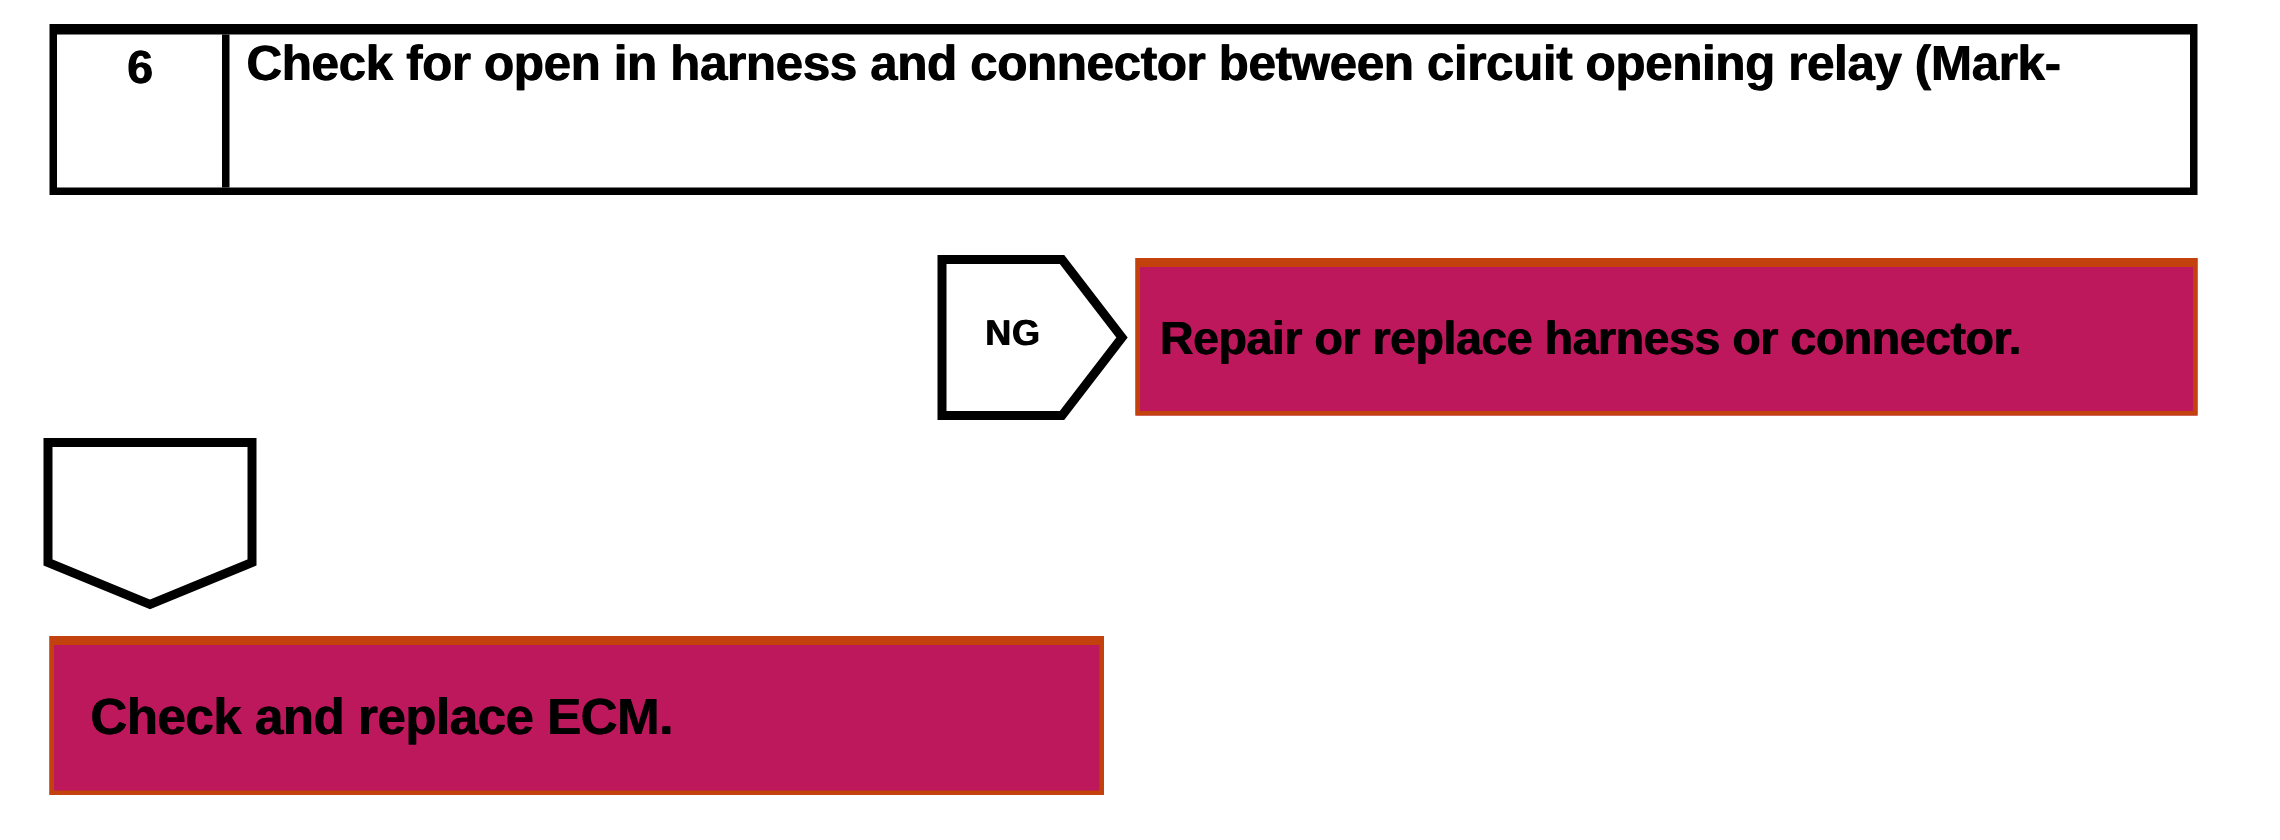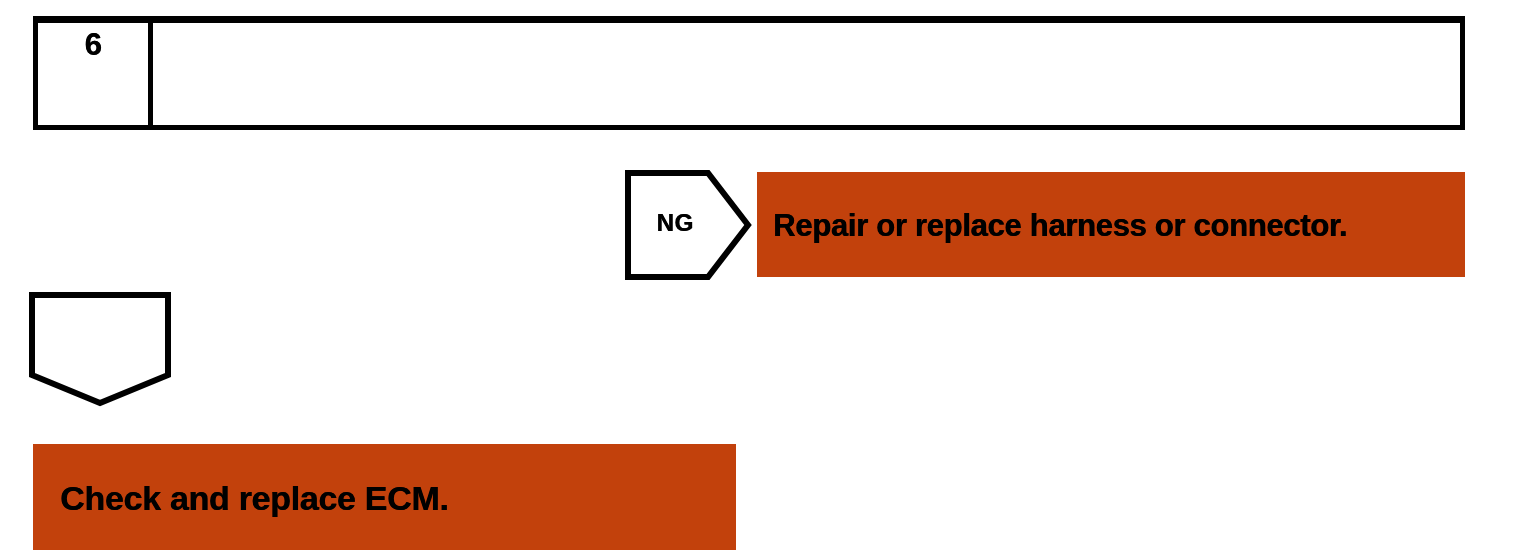--- a/index.html
+++ b/index.html
@@ -36,37 +36,36 @@
   }
   .instruction {
     padding: 2px 8px 0 11px;
     font-size: 33px;
     line-height: 34px;
     white-space: nowrap;
   }
 
   
   .action-box {
-    background: #c2410c;
+    background: #be185d;
     border: 3px solid #c2410c;
     display: flex;
     align-items: center;
   }
   .repair-box {
     left: 757px; top: 172px; width: 708px; height: 105px;
     border-top-width: 6px;
     padding-left: 13px;
     font-size: 31px;
   }
   .ecm-box {
     left: 33px; top: 424px; width: 703px; height: 106px;
     border-top-width: 6px;
     padding-left: 24px;
     font-size: 34px;
-    margin-top: 20px;
   }
 
   
   .ng-arrow { left: 624px; top: 168px; }
   .ok-arrow { left: 28px;  top: 291px; }
   .tag-label {
     display: flex;
     align-items: center;
     justify-content: center;
     font-size: 24px;
@@ -76,20 +75,21 @@
   .ok-label { left: 28px;  top: 292px; width: 140px; height: 82px;  }
 </style>
 </head>
 <body>
 
 <div class="canvas">
 
   <div class="abs step-box">
     <div class="number-cell ink">6</div>
     <div class="instruction">
+      <div class="ink">Check for open in harness and connector between circuit opening relay (Mark-</div>
     </div>
   </div>
 
   <svg class="abs ng-arrow" width="130" height="114" viewBox="0 0 130 114">
     <polygon points="4,5 84,5 124,57 84,109 4,109" fill="#ffffff" stroke="#000000" stroke-width="6"></polygon>
   </svg>
   <div class="abs tag-label ink ng-label">NG</div>
 
   <div class="abs action-box repair-box">
     <span class="ink">Repair or replace harness or connector.</span>

